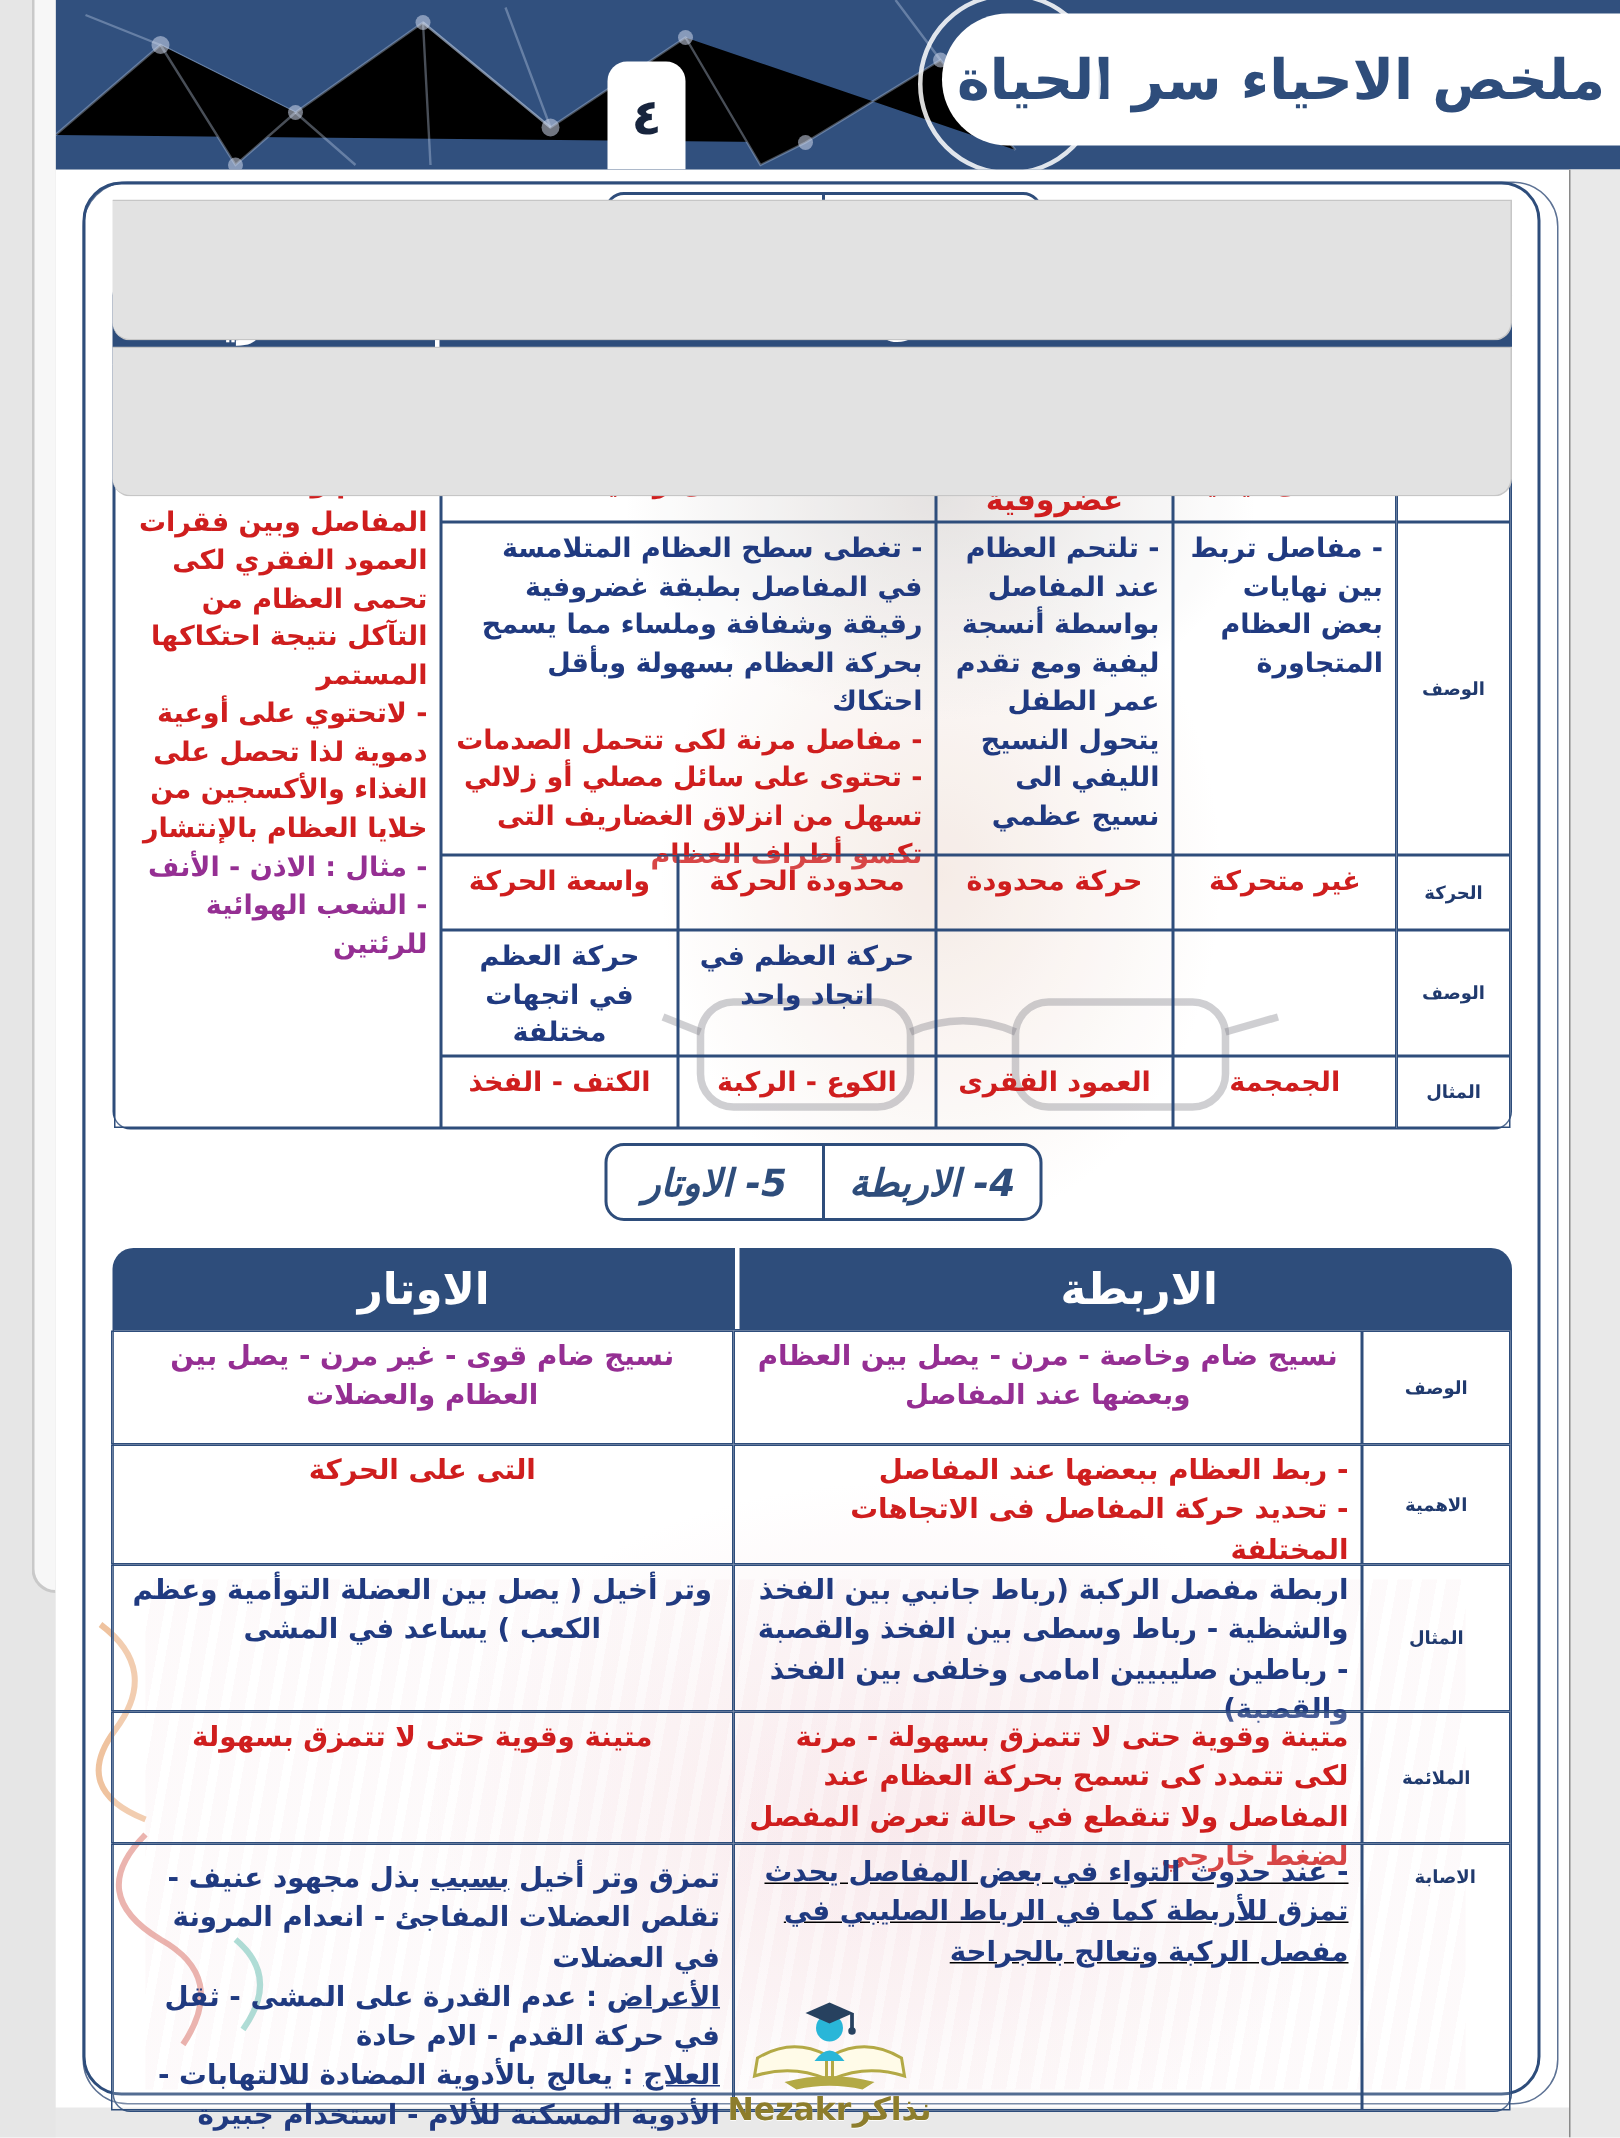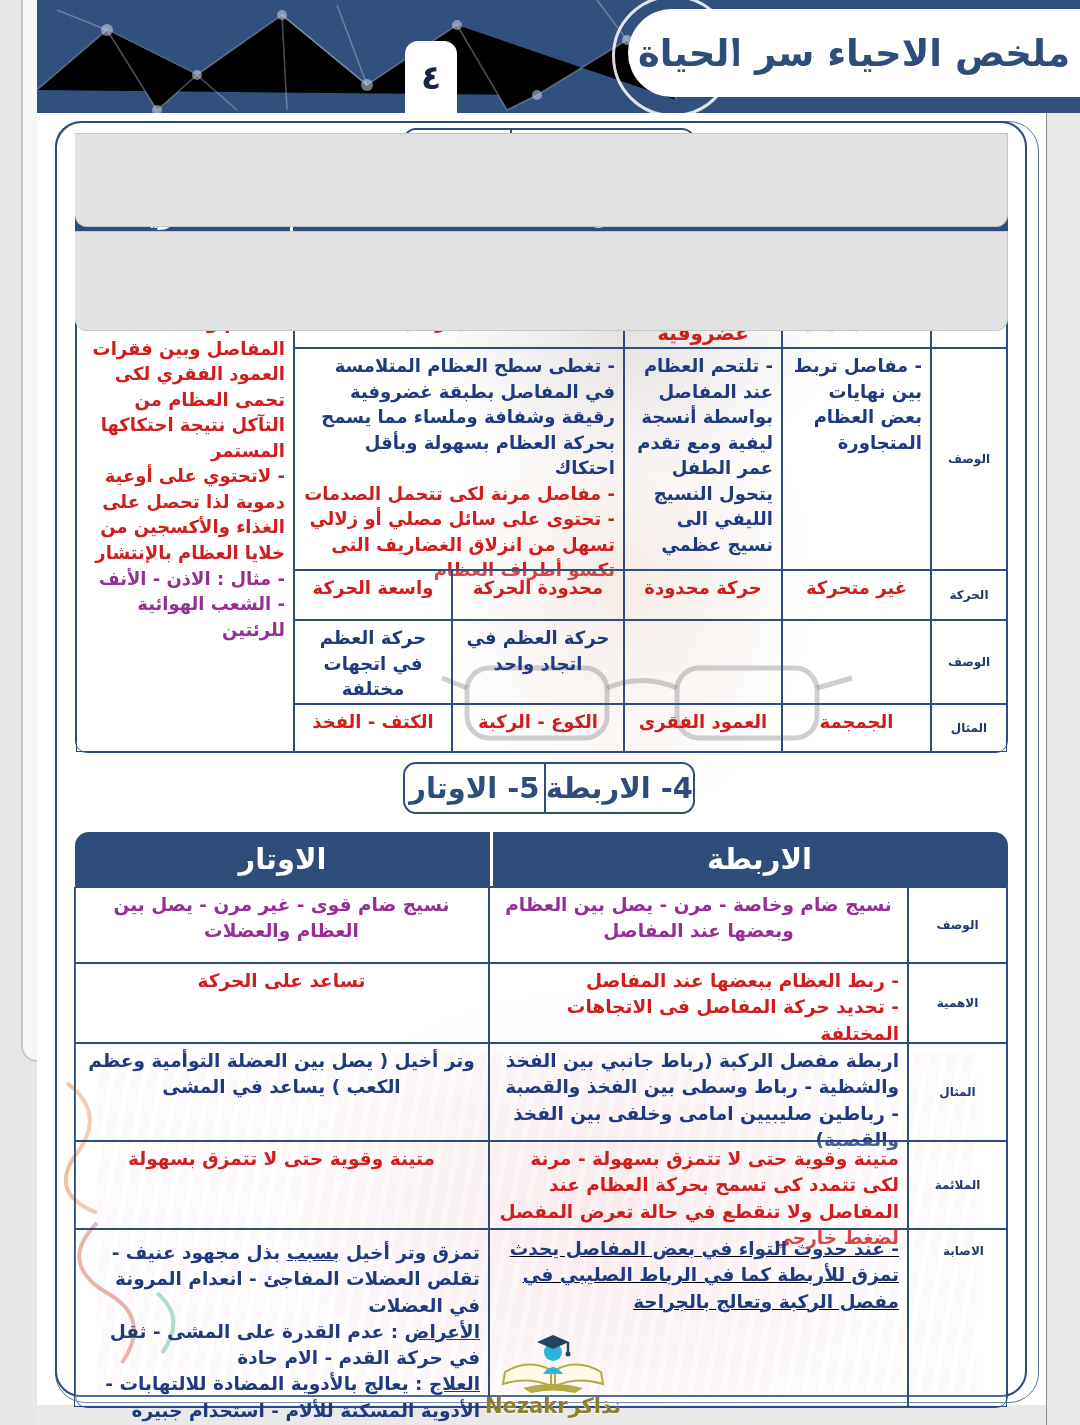--- a/index.html
+++ b/index.html
@@ -39,21 +39,21 @@
       radial-gradient(ellipse 260px 330px at 590px 470px, rgba(236,216,205,.6), rgba(236,216,205,0) 72%),
       radial-gradient(ellipse 420px 300px at 560px 1100px, rgba(243,214,219,.55), rgba(243,214,219,0) 75%);
   }
   .photo-bg .stripes { position:absolute; left:60px; top:940px; width:880px; height:340px;
     background:repeating-linear-gradient(100deg, rgba(255,255,255,.35) 0 6px, rgba(240,205,212,.25) 6px 16px);
     opacity:.5; }
   .photo-bg svg { position:absolute; }
 
   
   .badge { position:absolute; width:292px; height:52px; background:#fff; border:2.5px solid #2e4d7b; border-radius:13px; display:flex; z-index:4; }
-  .badge .half { flex:1; display:flex; align-items:center; justify-content:center; color:#2e4d7b; font-size:29px; white-space:nowrap; }
+  .badge .half { flex:1; display:flex; align-items:center; justify-content:center; color:#2e4d7b; font-size:25px; white-space:nowrap;font-style:italic; }
   .badge .half + .half { border-right:2px solid #2e4d7b; }
   .badge.b1 { left:403px; top:128px; }
   .badge.b2 { left:403px; top:762px; }
 
   
   .tbl-header { display:flex; gap:3px; z-index:4; position:absolute; }
   .tbl-header .hd { background:#2e4d7b; color:#fff; display:flex; align-items:center; justify-content:center; font-size:29px; }
   .grid { display:grid; position:absolute; z-index:4; border:1px solid #2e4d7b; }
   .cell { border:1px solid #2e4d7b; display:flex; flex-direction:column; align-items:stretch; justify-content:flex-start; padding:4px 8px; background:rgba(255,255,255,.18); }
   .cell.ta-c { text-align:center; }
@@ -239,21 +239,21 @@
   <div class="cell ta-c">
       <div class="line purple">نسيج ضام قوى - غير مرن - يصل بين العظام والعضلات</div>
     </div>
 
   <div class="cell lbl">الاهمية</div>
   <div class="cell ta-r">
     <div class="line red">- ربط العظام ببعضها عند المفاصل</div>
     <div class="line red">- تحديد حركة المفاصل فى الاتجاهات المختلفة</div>
   </div>
   <div class="cell ta-c">
-      <div class="line red">تساعد على الحركة</div>
+      <div class="line red">التى على الحركة</div>
     </div>
 
   <div class="cell lbl">المثال</div>
   <div class="cell ta-r">
       <div class="line blue">اربطة مفصل الركبة (رباط جانبي بين الفخذ والشظية - رباط وسطى بين الفخذ والقصبة - رباطين صليبيين امامى وخلفى بين الفخذ والقصبة)</div>
     </div>
   <div class="cell ta-c">
       <div class="line blue">وتر أخيل ( يصل بين العضلة التوأمية وعظم الكعب ) يساعد في المشى</div>
     </div>
 

